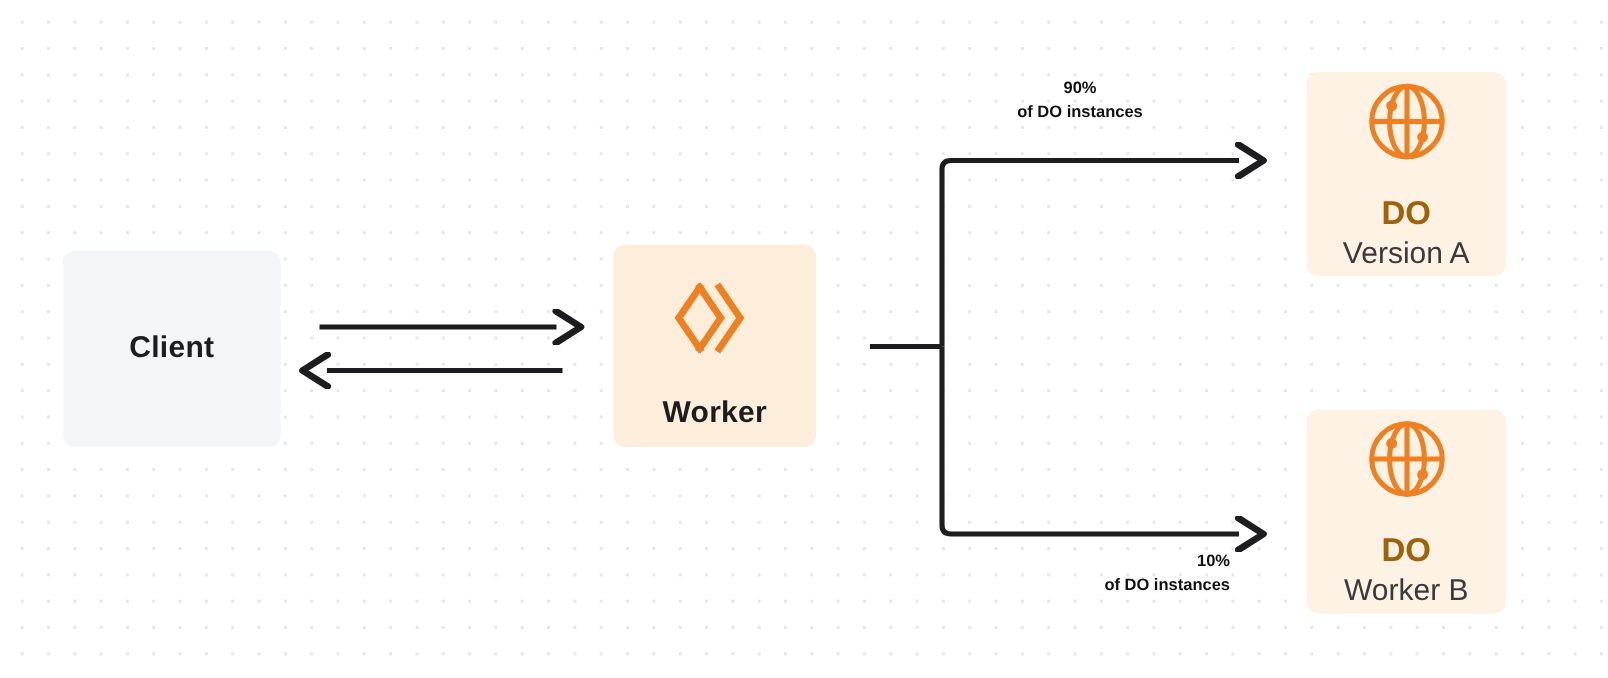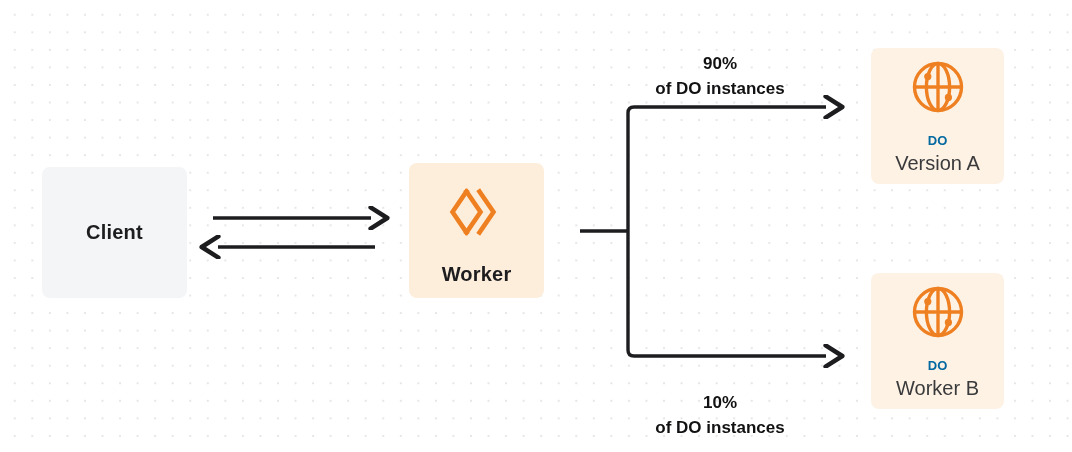--- a/index.html
+++ b/index.html
@@ -71,23 +71,23 @@
     left: 871px;
     width: 133px;
     height: 136px;
     background: #fdf2e4;
     padding-top: 4px;
   }
   #do-node-a { top: 48px; }
   #do-node-b { top: 273px; }
   .do-icon { display: block; margin-bottom: 14px; }
   .do-title {
-    font-size: 13px;
-    font-weight: bold;
-    color: #0369a1;
+    font-size: 22px;
+    font-weight: bold;
+    color: #a16207;
     line-height: 1.25;
   }
   .do-subtitle {
     font-size: 20px;
     font-weight: normal;
     color: #3a3a3c;
     line-height: 1.35;
     margin-top: 1px;
   }
 
@@ -98,28 +98,28 @@
     top: 0;
     width: 1072px;
     height: 452px;
     pointer-events: none;
   }
 
   
   .edge-label {
     position: absolute;
     text-align: center;
-    font-size: 17px;
+    font-size: 11px;
     font-weight: bold;
     color: #111113;
     line-height: 1.45;
     white-space: nowrap;
   }
   #label-top    { left: 620px; top: 52px;  width: 200px; }
-  #label-bottom { left: 620px; top: 391px; width: 200px; }
+  #label-bottom { left: 620px; top: 367px; width: 200px; text-align: right; }
 </style>
 </head>
 <body>
 
 <div id="stage">
 
   <svg id="connectors" viewBox="0 0 1072 452" width="1072" height="452">
     <defs>
       <marker id="arrow-right" viewBox="0 0 12 12" refX="1.4" refY="6" markerWidth="7.2" markerHeight="7.2" orient="auto-start-reverse">
         <path d="M1.2,0.8 L9.4,6 L1.2,11.2" fill="none" stroke="#1d1d1f" stroke-width="2.2" stroke-linecap="round" stroke-linejoin="round"></path>

